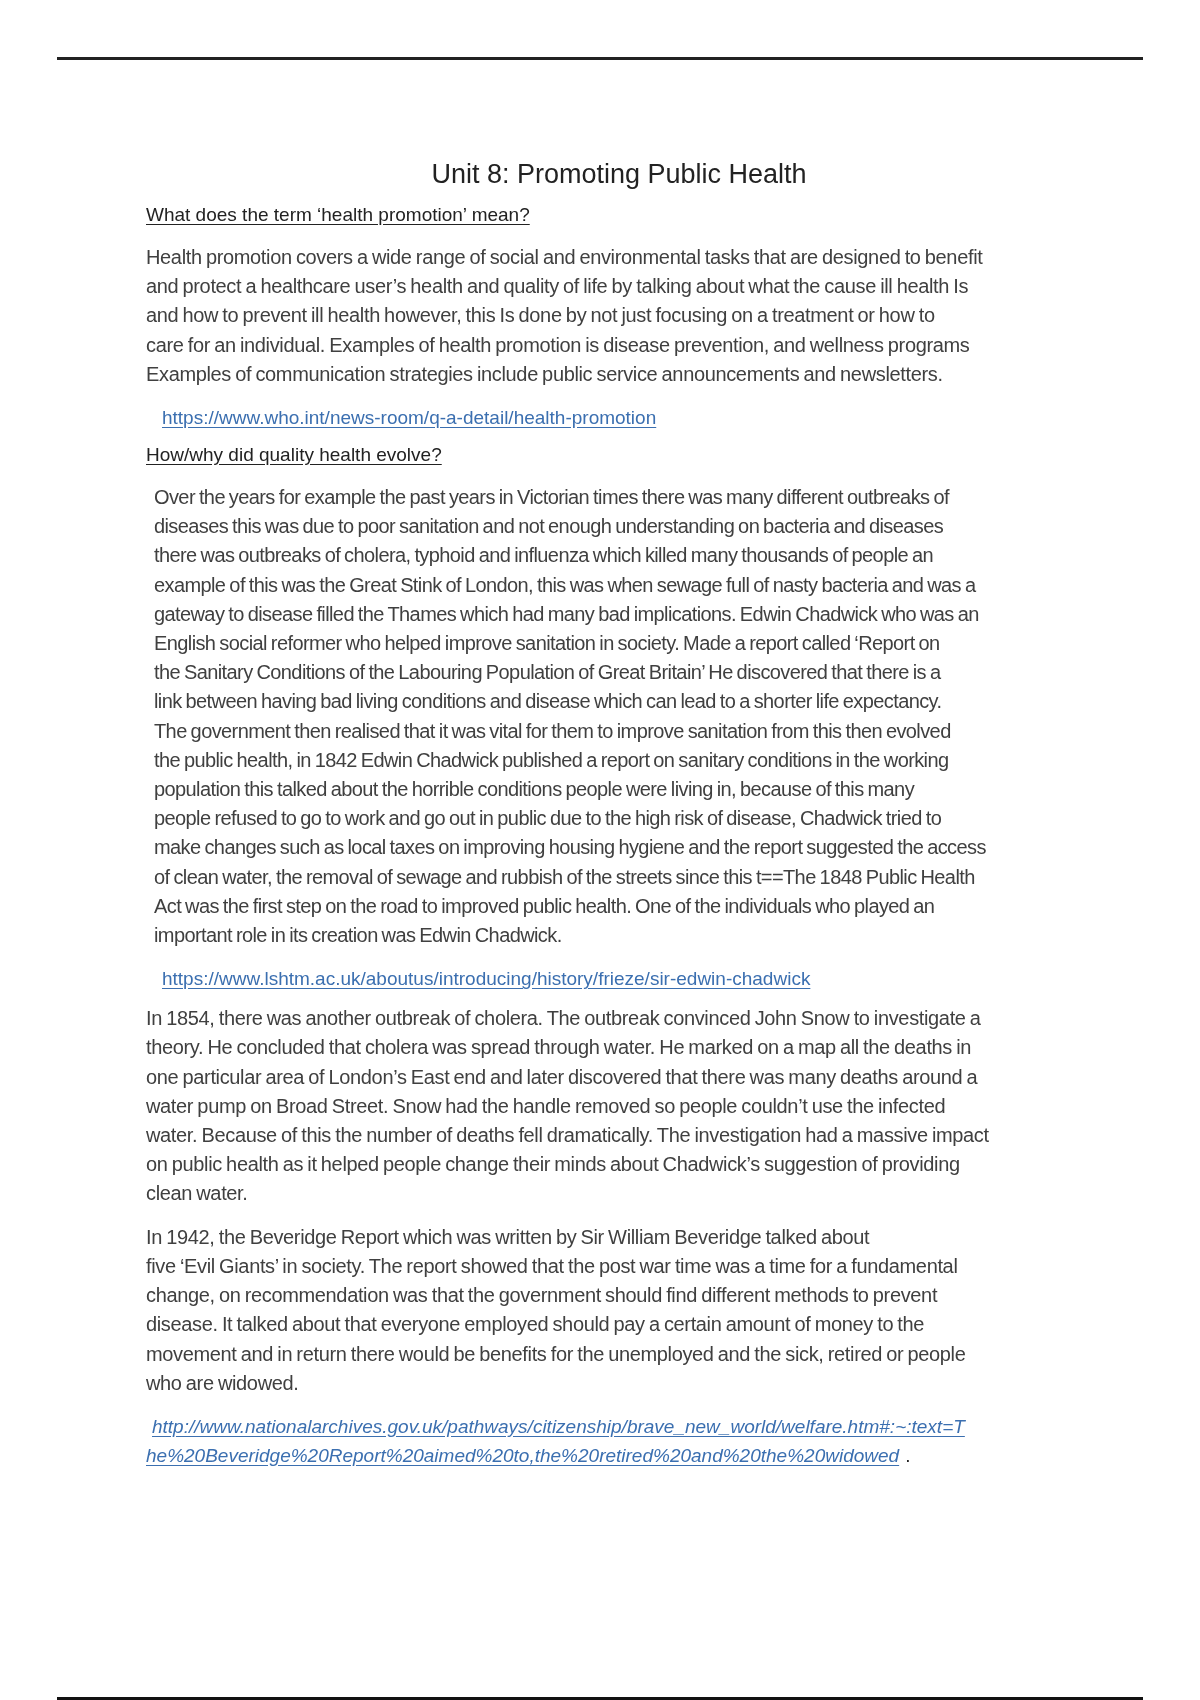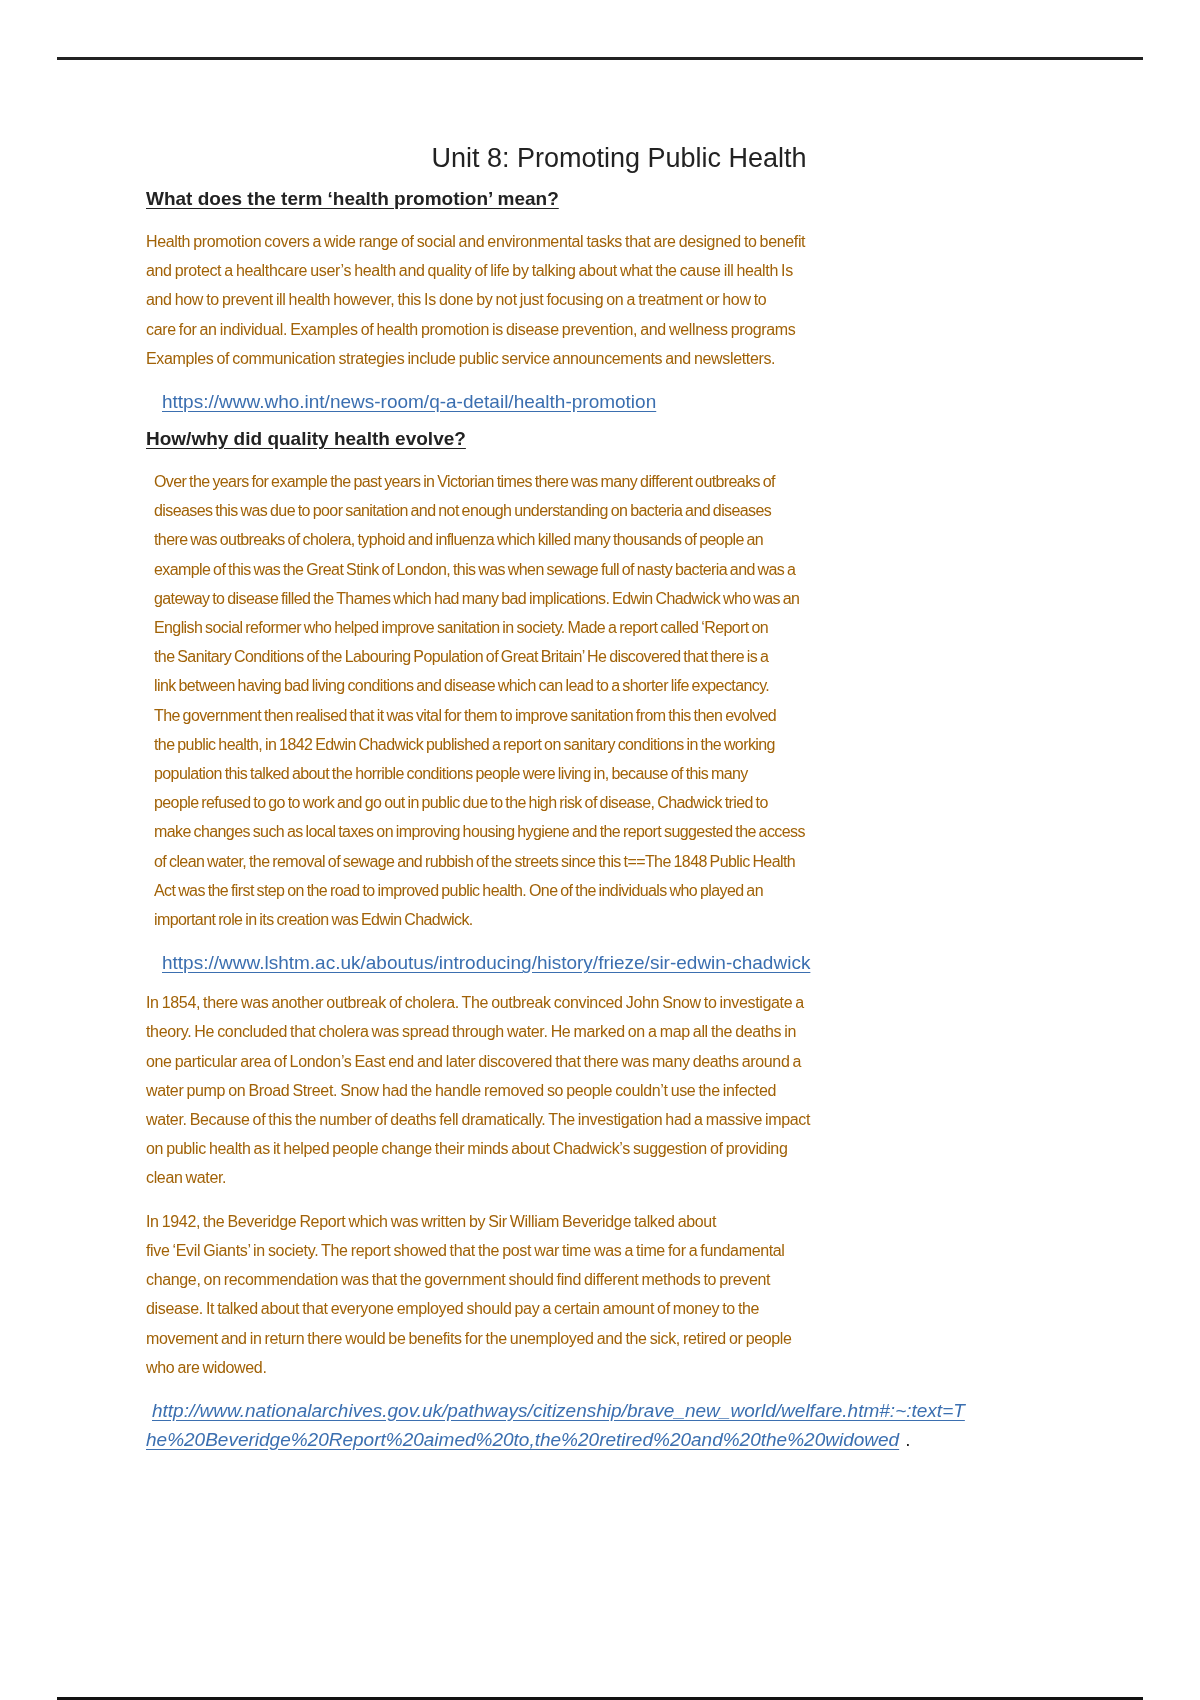--- a/index.html
+++ b/index.html
@@ -21,45 +21,45 @@
       width: 1086px;
       height: 3px;
       background: #222222;
     }
     .rule.top { top: 57px; }
     .rule.bottom { top: 1697px; height: 3px; background: #111111; }
 
     .page {
       position: absolute;
       left: 146px;
-      top: 140px;
+      top: 156px;
       width: 906px;
     }
     .title {
       text-align: center;
       font-size: 27px;
       line-height: 36px;
       margin: 0 0 11px 40px;
       color: #222;
       font-weight: normal;
     }
     .heading {
       font-size: 19px;
       line-height: 24px;
       text-decoration: underline;
       text-underline-offset: 3px;
       margin: 0 0 16px 0;
       color: #222;
-      font-weight: bold;
+      font-weight: normal;
     }
     .para {
-      font-size: 16px;
+      font-size: 20px;
       line-height: 29.2px;
       margin: 0 0 14px 0;
-      color: #a16207;
+      color: #404040;
       letter-spacing: -0.35px;
       word-spacing: -1px;
       white-space: pre-line;
     }
     .para.tight {
       letter-spacing: -0.6px;
       margin-left: 8px;
     }
     .link {
       display: block;

